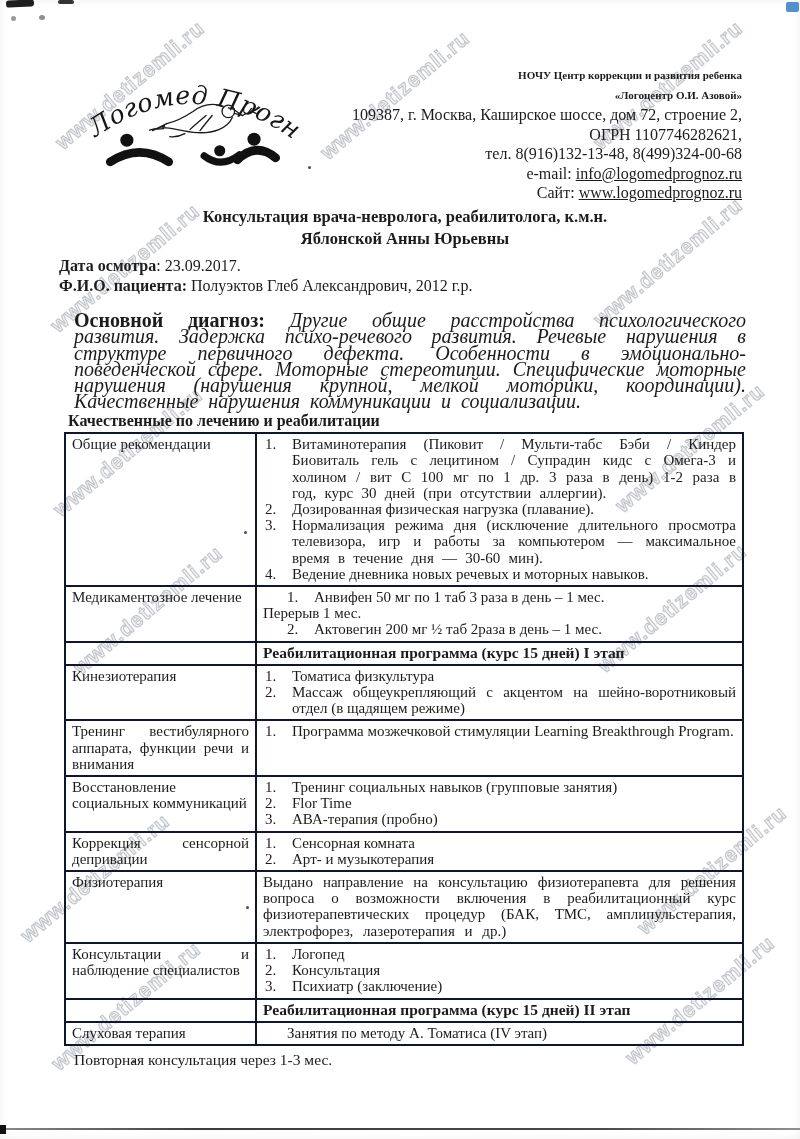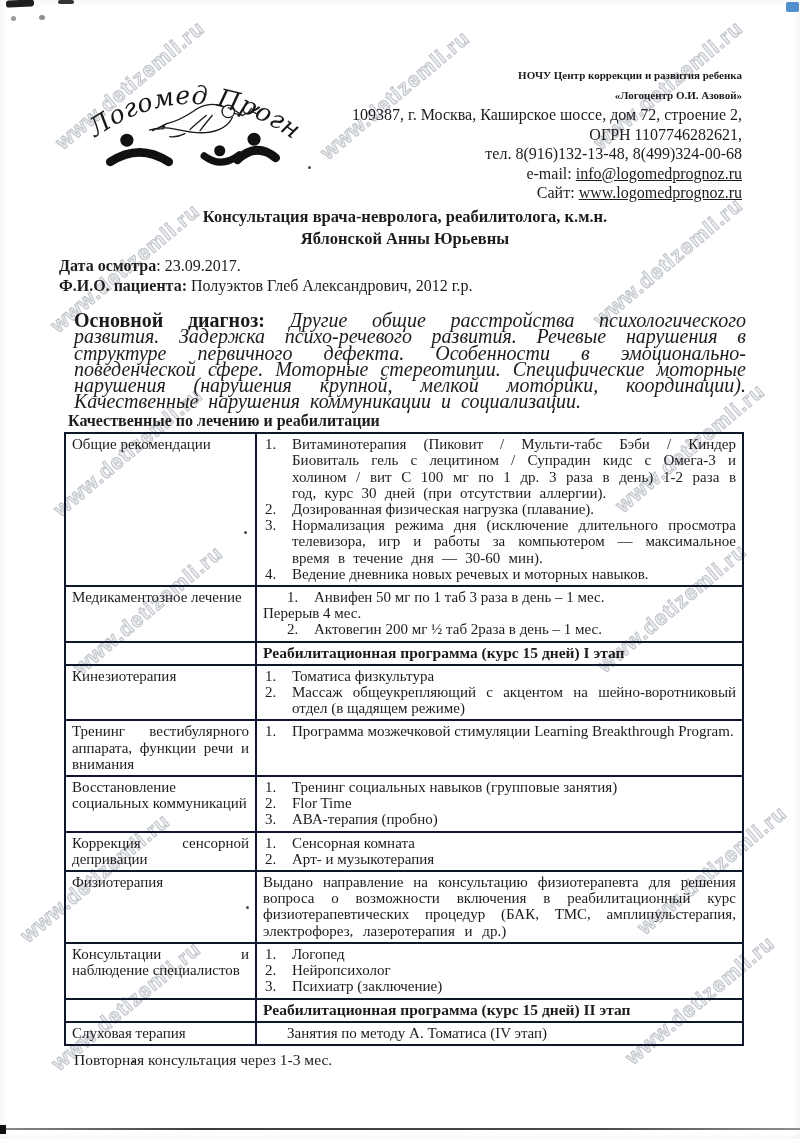--- a/index.html
+++ b/index.html
@@ -180,21 +180,21 @@
               </div>
           </td>
         </tr>
         <tr>
           <td class="tl">Медикаментозное лечение</td>
           <td>
             <div class="li medli">
                 <span class="n">1.</span>
                 <span class="t">Анвифен 50 мг по 1 таб 3 раза в день – 1 мес.</span>
               </div>
-            <div>Перерыв 4 мес.</div>
+            <div>Перерыв 1 мес.</div>
             <div class="li medli">
                 <span class="n">2.</span>
                 <span class="t">Актовегин 200 мг ½ таб 2раза в день – 1 мес.</span>
               </div>
           </td>
         </tr>
         <tr>
           <td class="tl"></td>
           <td class="sect">Реабилитационная программа (курс 15 дней) I этап</td>
         </tr>
@@ -258,21 +258,21 @@
         </tr>
         <tr>
           <td class="tl">Консультации и наблюдение специалистов</td>
           <td>
             <div class="li">
                 <span class="n">1.</span>
                 <span class="t">Логопед</span>
               </div>
             <div class="li">
                 <span class="n">2.</span>
-                <span class="t">Нейропсихолог</span>
+                <span class="t">Консультация</span>
               </div>
             <div class="li">
                 <span class="n">3.</span>
                 <span class="t">Психиатр (заключение)</span>
               </div>
           </td>
         </tr>
         <tr>
           <td class="tl"></td>
           <td class="sect">Реабилитационная программа (курс 15 дней) II этап</td>

